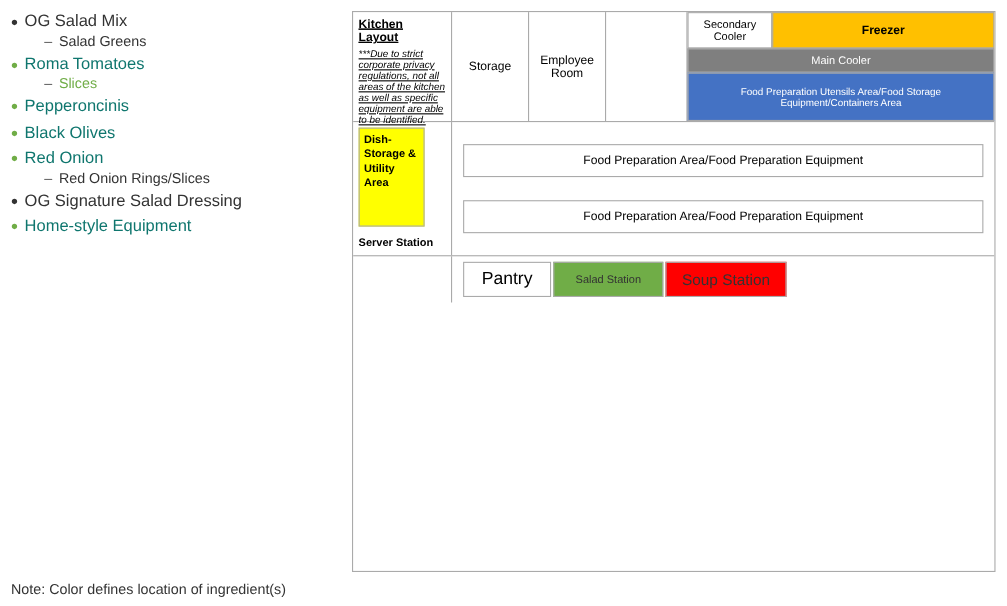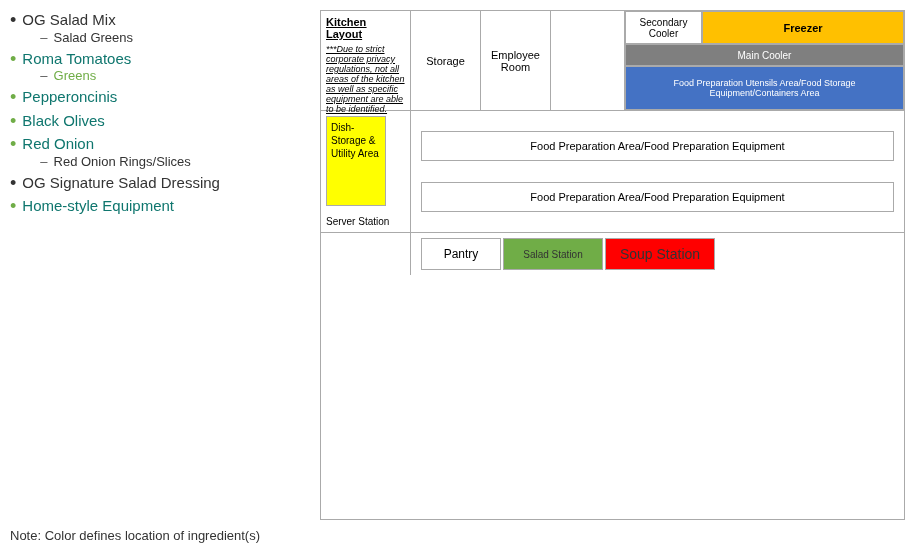--- a/index.html
+++ b/index.html
@@ -183,20 +183,21 @@
     .middle-area {
       display: flex;
       flex: 1;
       border-bottom: 1px solid #aaa;
     }
     .left-col {
       display: flex;
       flex-direction: column;
       width: 90px;
       border-right: 1px solid #aaa;
+      font-weight: bold;
     }
     .dish-storage-box {
       background: #ffff00;
       border: 1px solid #aaa;
       padding: 4px;
       font-size: 10px;
       line-height: 1.3;
       width: 60px;
       min-height: 90px;
       margin: 5px;
@@ -236,21 +237,21 @@
       padding: 5px 10px;
       gap: 2px;
       align-items: stretch;
     }
     .pantry-box {
       width: 80px;
       border: 1px solid #aaa;
       display: flex;
       align-items: center;
       justify-content: center;
-      font-size: 12px;
+      font-size: 16px;
     }
     .salad-station {
       width: 100px;
       background: #70ad47;
       border: 1px solid #aaa;
       display: flex;
       align-items: center;
       justify-content: center;
       font-size: 10px;
       color: #333;
@@ -290,21 +291,21 @@
         </div>
       </li>
 
       <li>
         <span class="bullet green">•</span>
         <div>
           <span class="item-text green">Roma Tomatoes</span>
           <ul class="sub-list">
             <li class="sub-item">
               <span class="sub-bullet">–</span>
-              <span class="sub-text green">Greens</span>
+              <span class="sub-text green">Slices</span>
             </li>
           </ul>
         </div>
       </li>
 
       <li>
         <span class="bullet green">•</span>
         <span class="item-text green">Pepperoncinis</span>
       </li>
 

